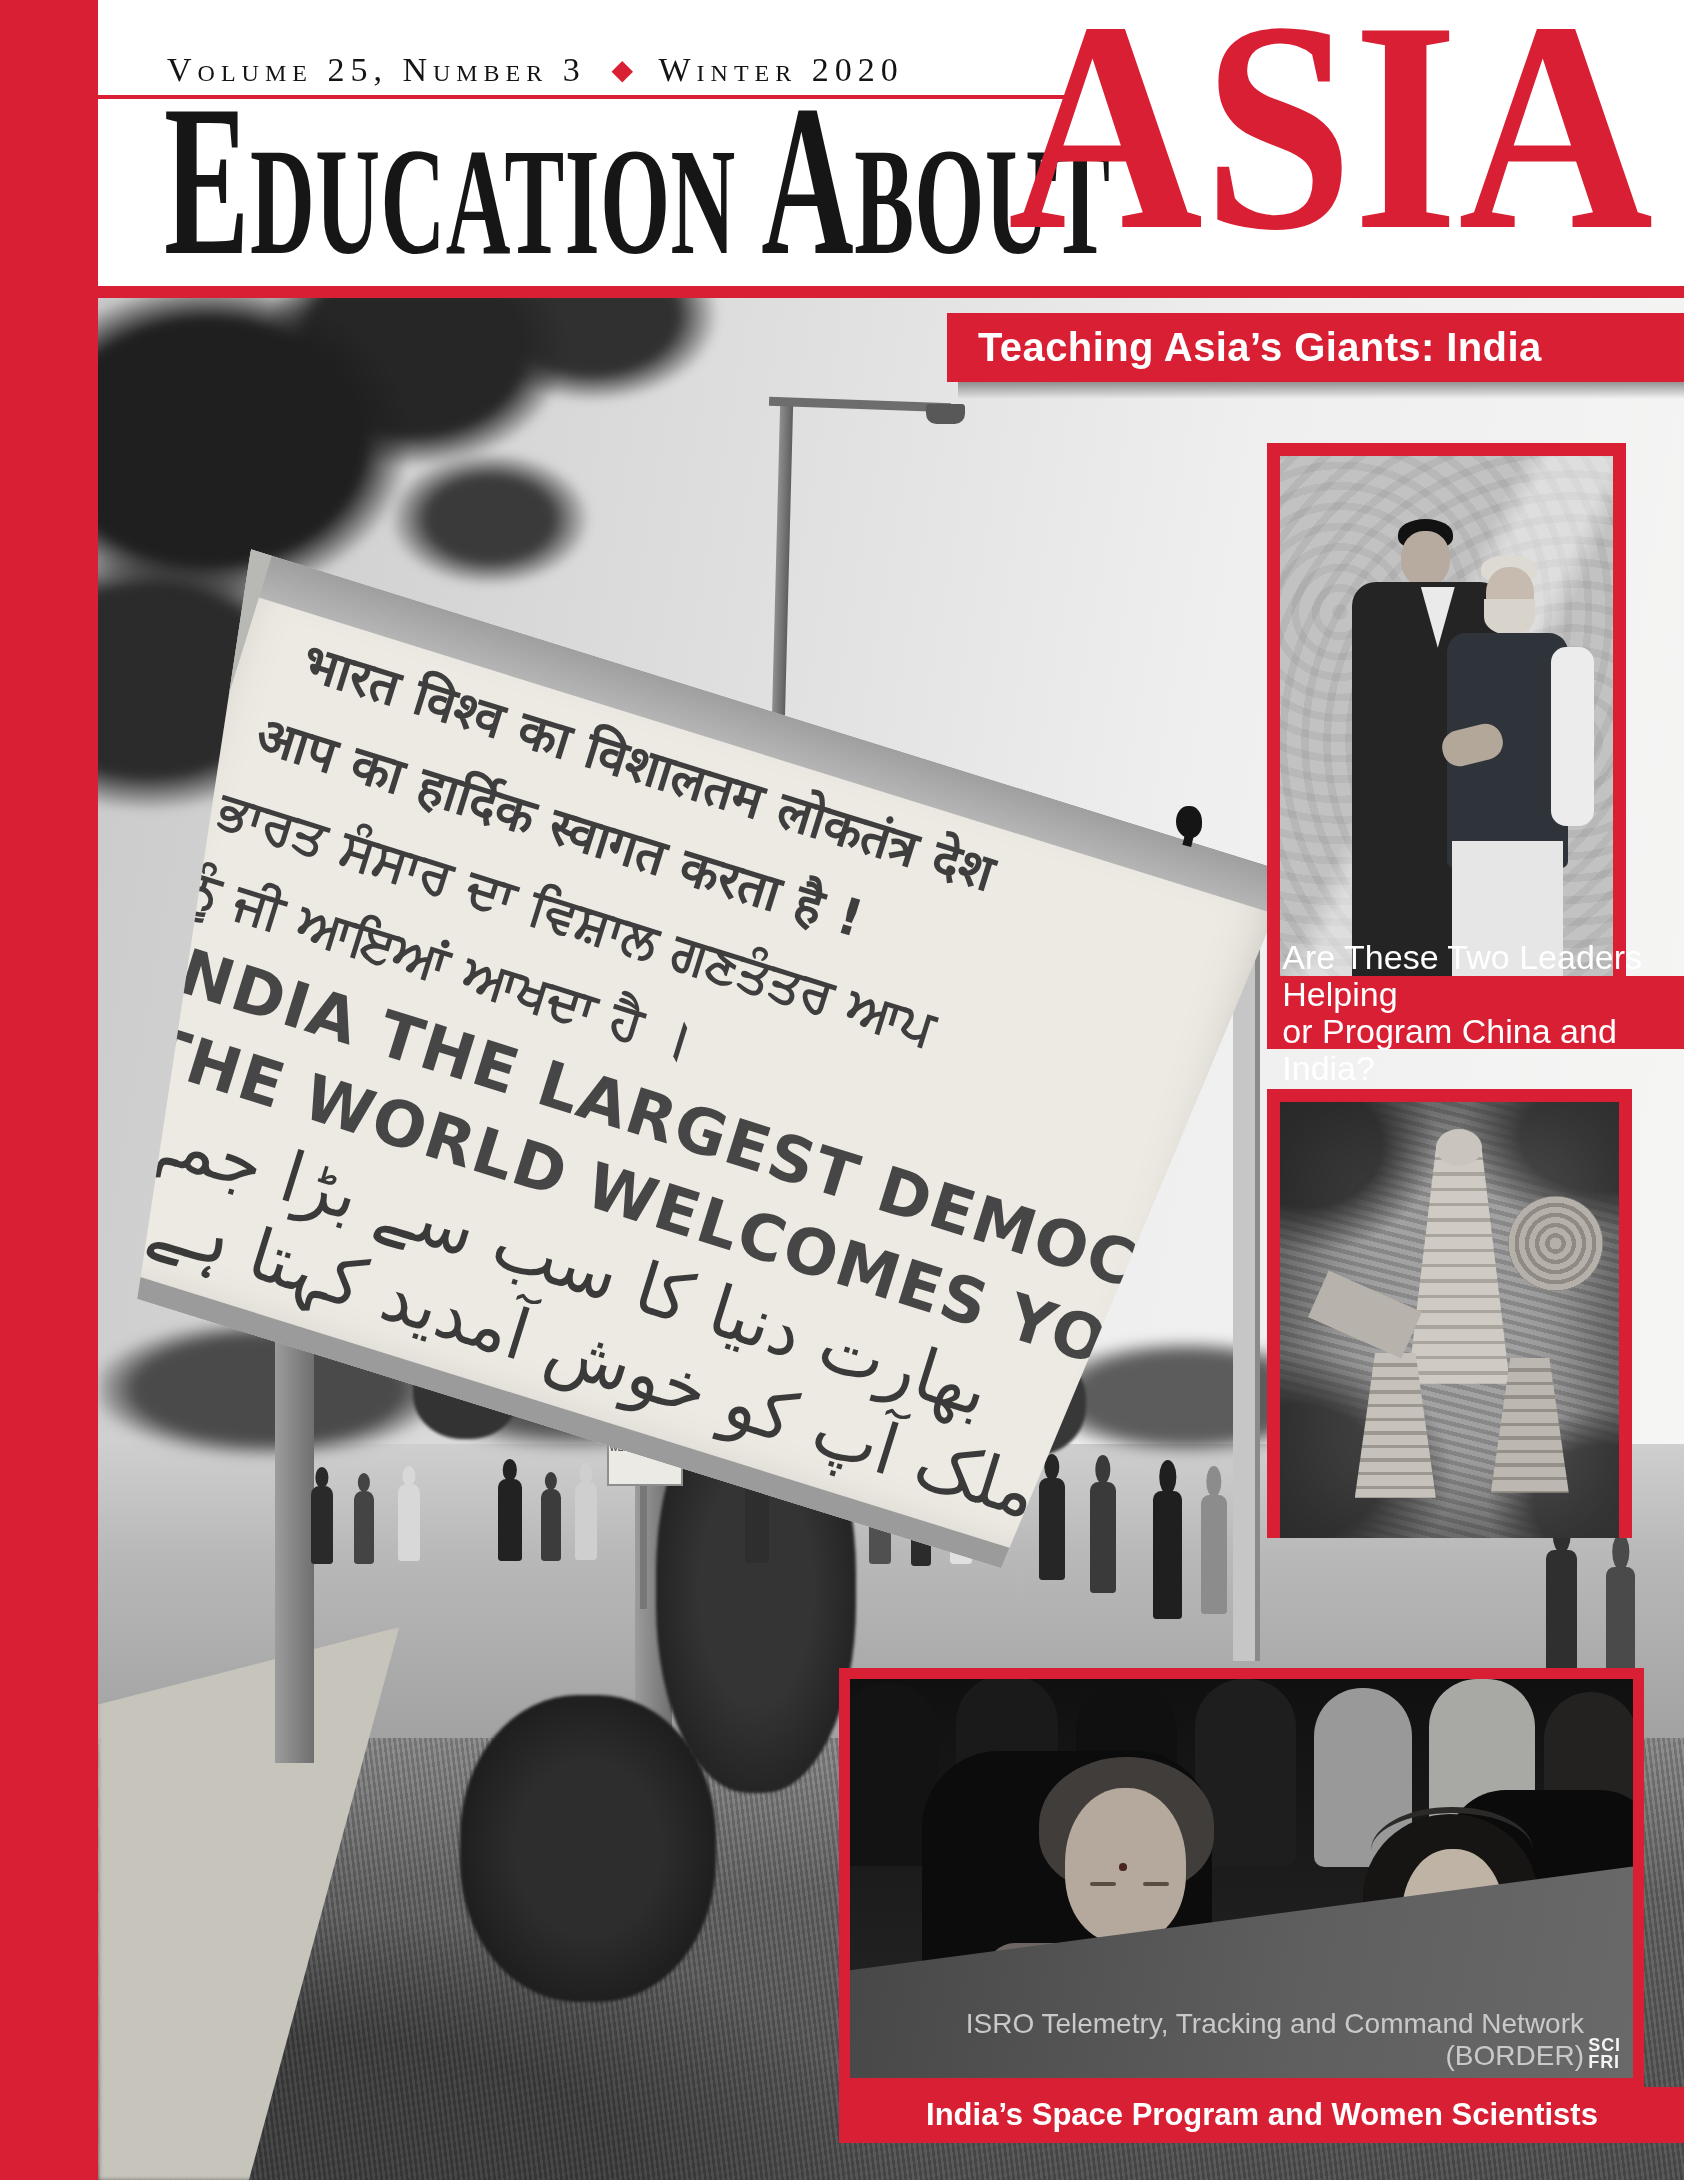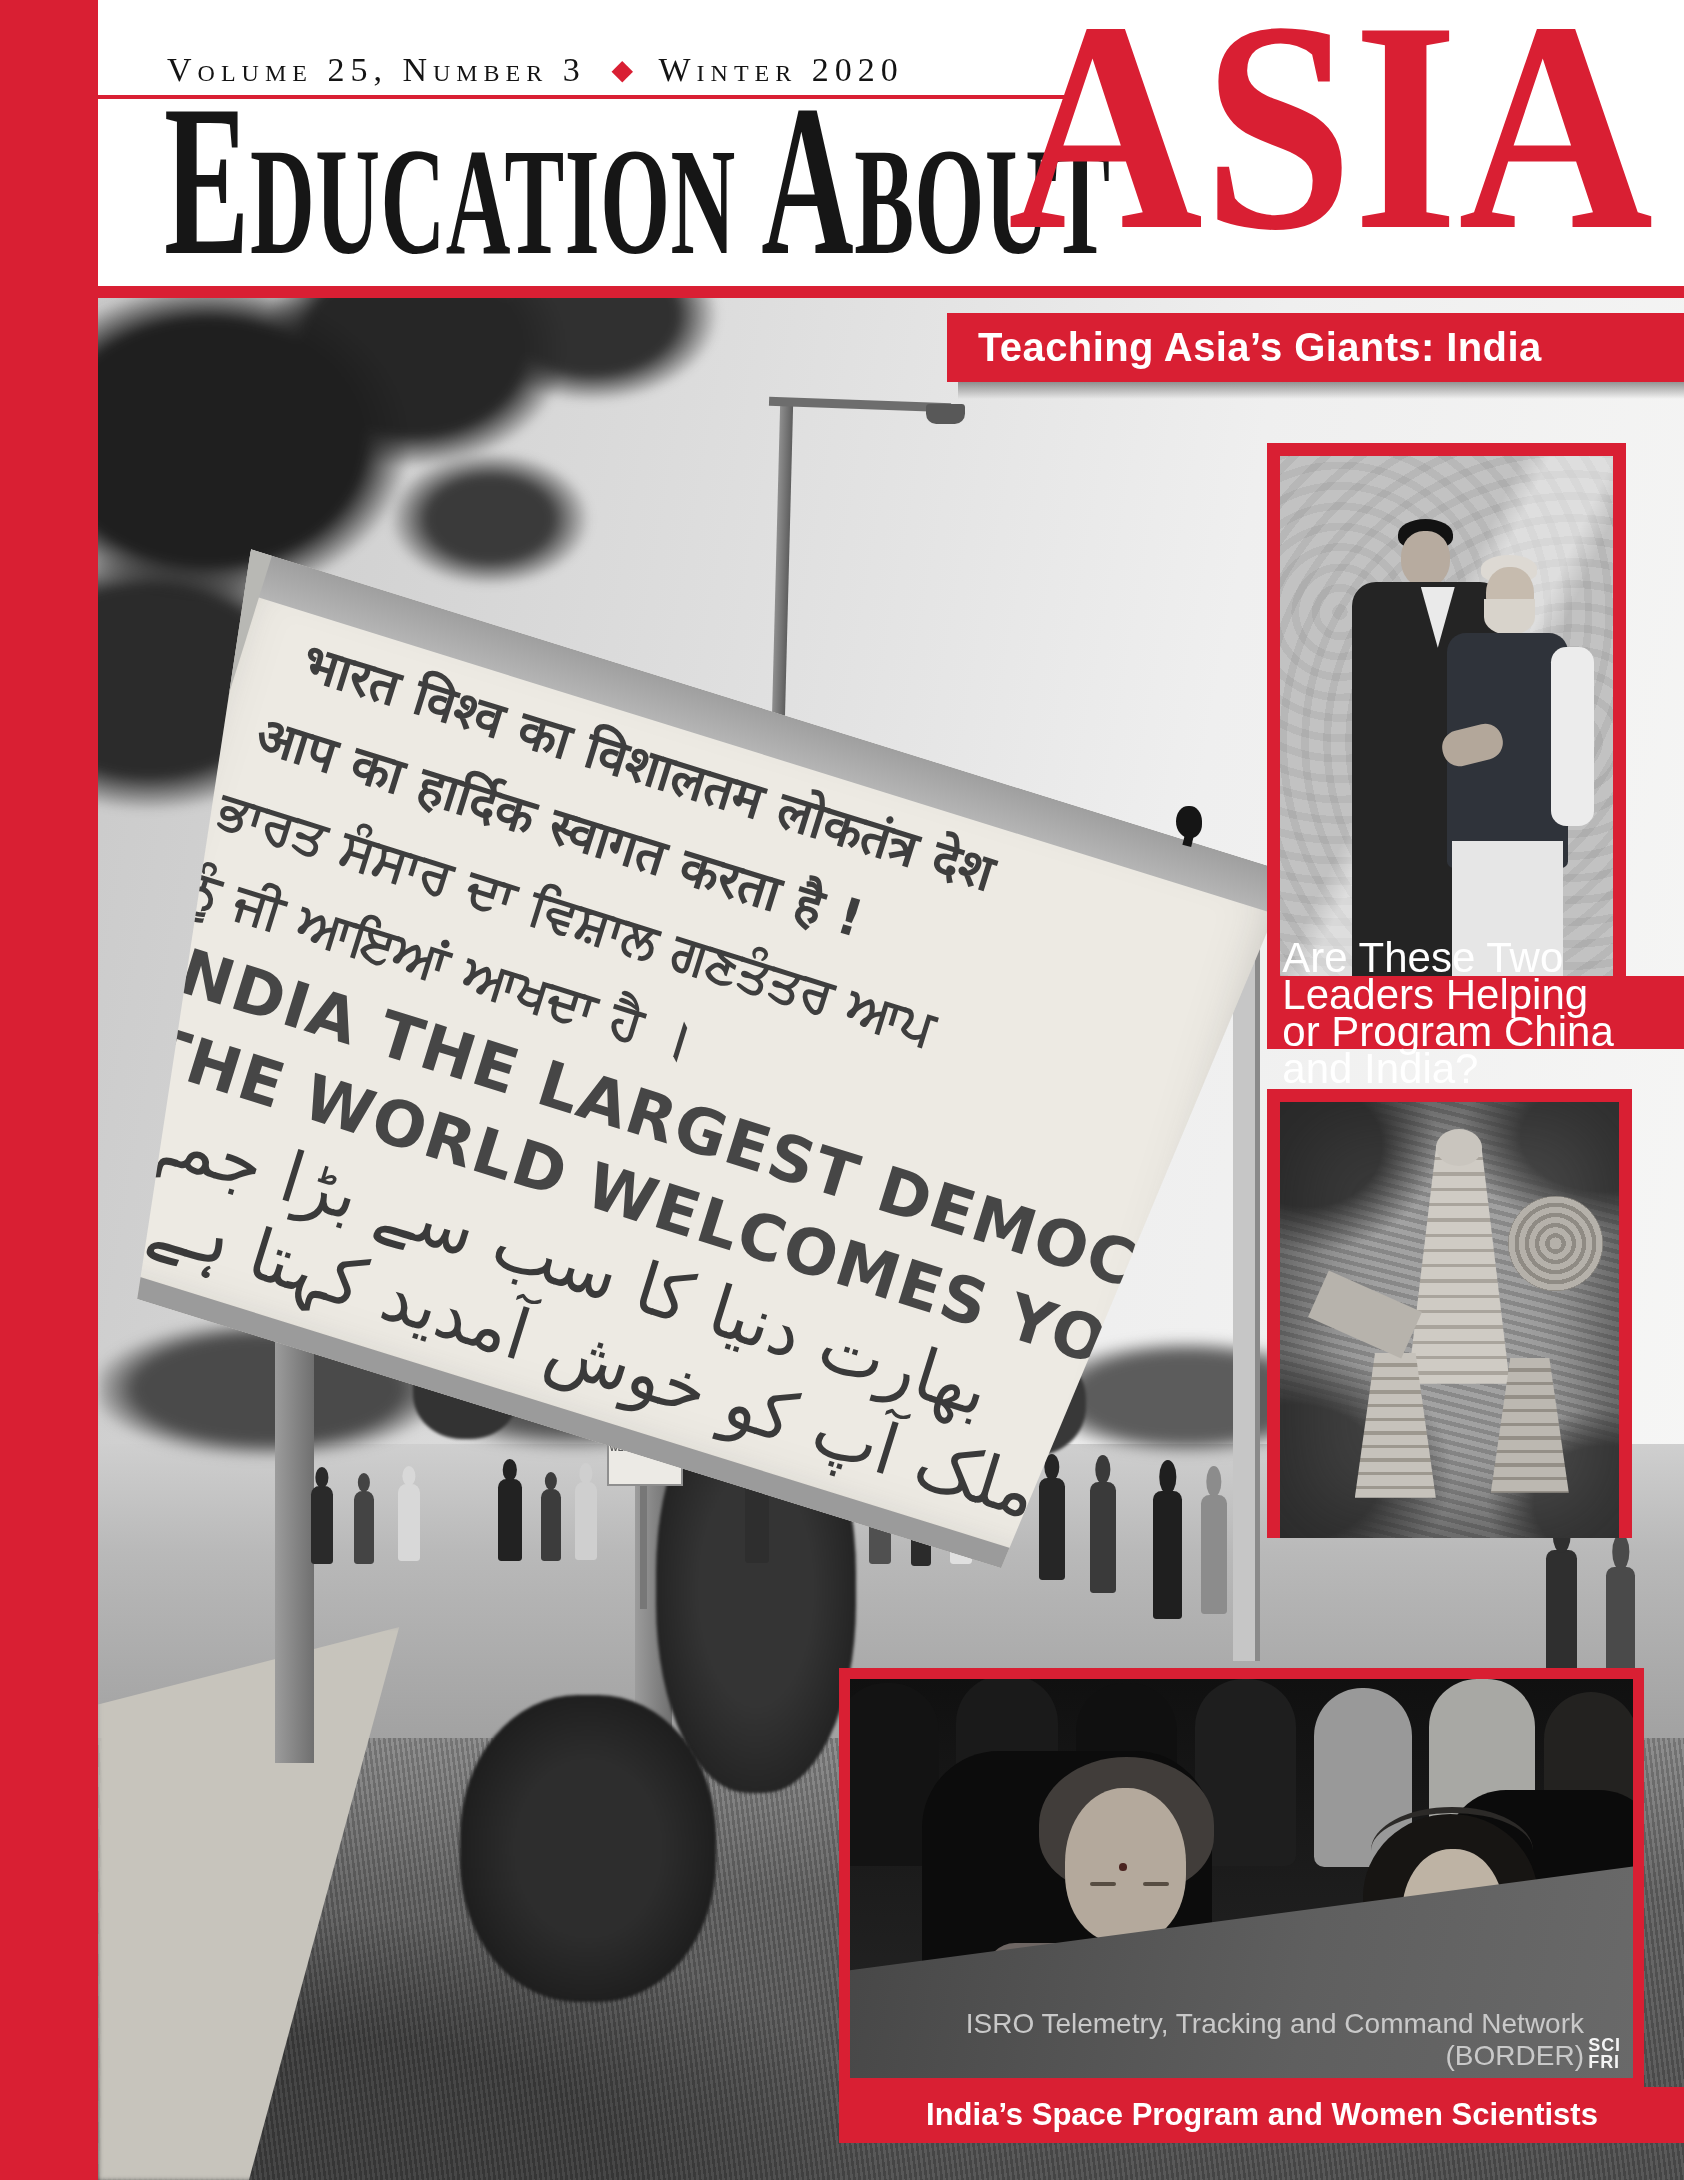--- a/index.html
+++ b/index.html
@@ -82,21 +82,21 @@
   .banner{left:947px;top:313px;width:738px;height:69px;background:#D91F33;display:flex;align-items:center;
           padding-left:31px;box-sizing:border-box;}
   .banner span{color:#fff;font-size:40px;font-weight:bold;letter-spacing:0.4px;}
   .banner-shadow{left:958px;top:382px;width:727px;height:17px;
           background:linear-gradient(to bottom,rgba(70,70,70,.55),rgba(70,70,70,0));}
 
   .inset{background:#D91F33;box-sizing:border-box;}
   .inset .iphoto{position:relative;width:100%;height:100%;overflow:hidden;}
   .caption{background:#D91F33;color:#fff;display:flex;flex-direction:column;justify-content:center;
            box-sizing:border-box;padding-left:15.3px;}
-  .caption .cline{font-size:42px;line-height:37px;}
+  .caption .cline{font-size:34px;line-height:37px;}
   .caption.center{align-items:center;padding-left:0;}
   .caption.center .cline{font-size:31px;line-height:34px;font-weight:bold;}
 
   
   .inset1{left:1267px;top:443px;width:359px;height:533px;padding:12.8px 12.8px 0 12.8px;}
   .xm-bg{position:absolute;inset:0;background:
       linear-gradient(115deg,rgba(255,255,255,0) 42%,rgba(255,255,255,.45) 47% 58%,rgba(255,255,255,0) 63%),
       repeating-radial-gradient(circle at 18% 30%,rgba(0,0,0,.05) 0 7.7px,rgba(0,0,0,0) 7.7px 20.4px),
       repeating-radial-gradient(circle at 88% 55%,rgba(0,0,0,.06) 0 7.7px,rgba(0,0,0,0) 7.7px 22px),
       #c2c2c2;}

